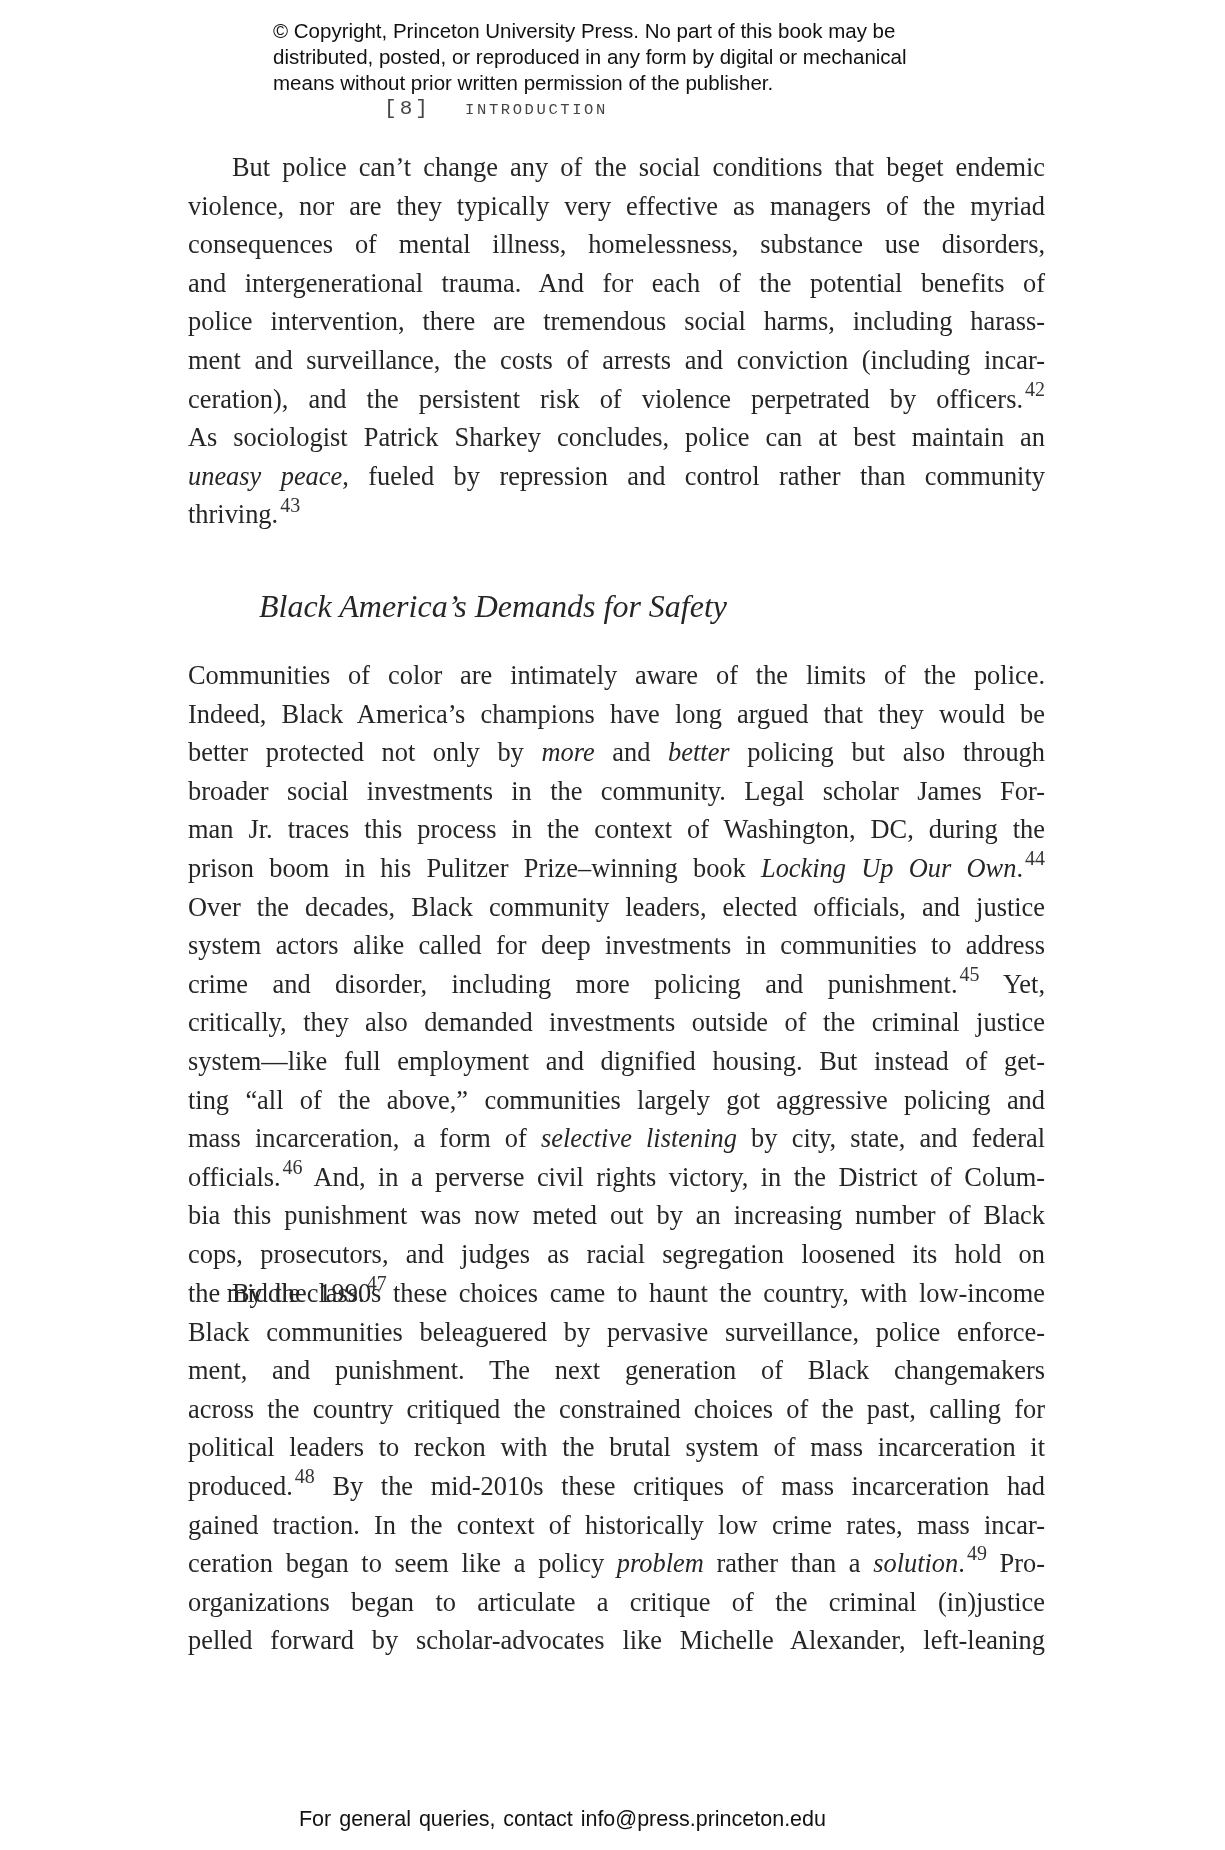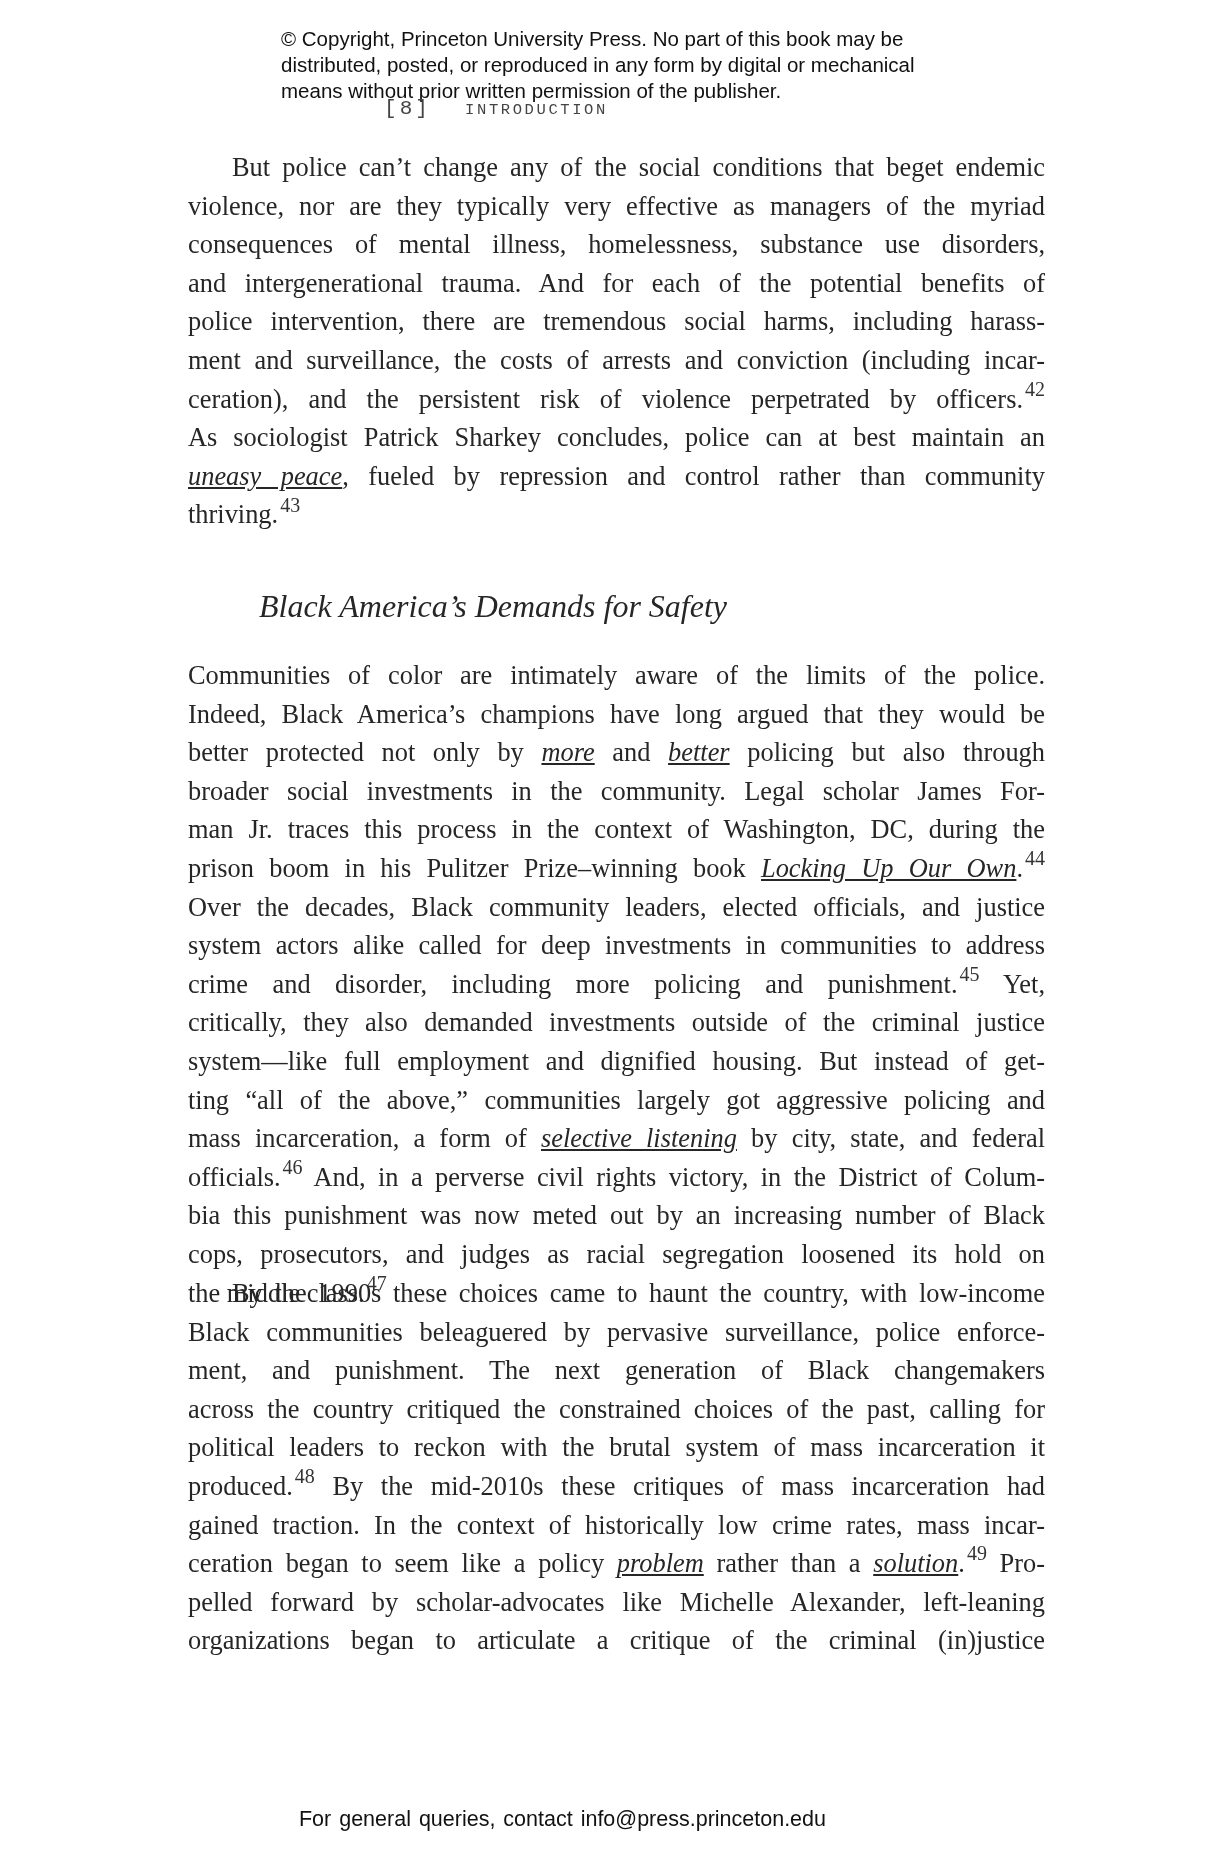--- a/index.html
+++ b/index.html
@@ -15,21 +15,21 @@
     }
     .copyright {
       position: absolute;
       left: 265px;
       top: 10px;
       width: 760px;
       font-family: "Liberation Sans", sans-serif;
       font-size: 20.5px;
       line-height: 26px;
       color: #111111;
-      margin: 16px;
+      margin: 8px;
     }
     .copyright span { display: block; white-space: nowrap; }
     .running-head {
       position: absolute;
       left: 0;
       width: 994px;
       top: 96px;
       text-align: center;
       font-family: Liberation Mono, monospace;
       color: #444444;
@@ -74,21 +74,21 @@
     }
     sup {
       font-size: 20px;
       line-height: 0;
       position: relative;
       top: -2px;
       vertical-align: super;
       margin-left: 2px;
       color: #333333;
     }
-    em { font-style: italic; text-decoration: underline; }
+    em { font-style: italic; }
     .para1 { top: 148px; }
     .section-heading {
       position: absolute;
       left: 0;
       width: 986px;
       top: 586px;
       text-align: center;
       font-family: "Liberation Serif", serif;
       font-style: italic;
       font-size: 32px;
@@ -163,17 +163,17 @@
 
 <div class="text-block para3">
     <span class="line first-indent">By the 1990s these choices came to haunt the country, with low-income</span>
     <span class="line">Black communities beleaguered by pervasive surveillance, police enforce-</span>
     <span class="line">ment, and punishment. The next generation of Black changemakers</span>
     <span class="line">across the country critiqued the constrained choices of the past, calling for</span>
     <span class="line">political leaders to reckon with the brutal system of mass incarceration it</span>
     <span class="line">produced.<sup>48</sup> By the mid-2010s these critiques of mass incarceration had</span>
     <span class="line">gained traction. In the context of historically low crime rates, mass incar-</span>
     <span class="line">ceration began to seem like a policy <em>problem</em> rather than a <em>solution</em>.<sup>49</sup> Pro-</span>
+    <span class="line">organizations began to articulate a critique of the criminal (in)justice</span>
     <span class="line">pelled forward by scholar-advocates like Michelle Alexander, left-leaning</span>
-    <span class="line">organizations began to articulate a critique of the criminal (in)justice</span>
   </div>
 
 <div class="footer">For general queries, contact info@press.princeton.edu</div>
 
 </body></html>

